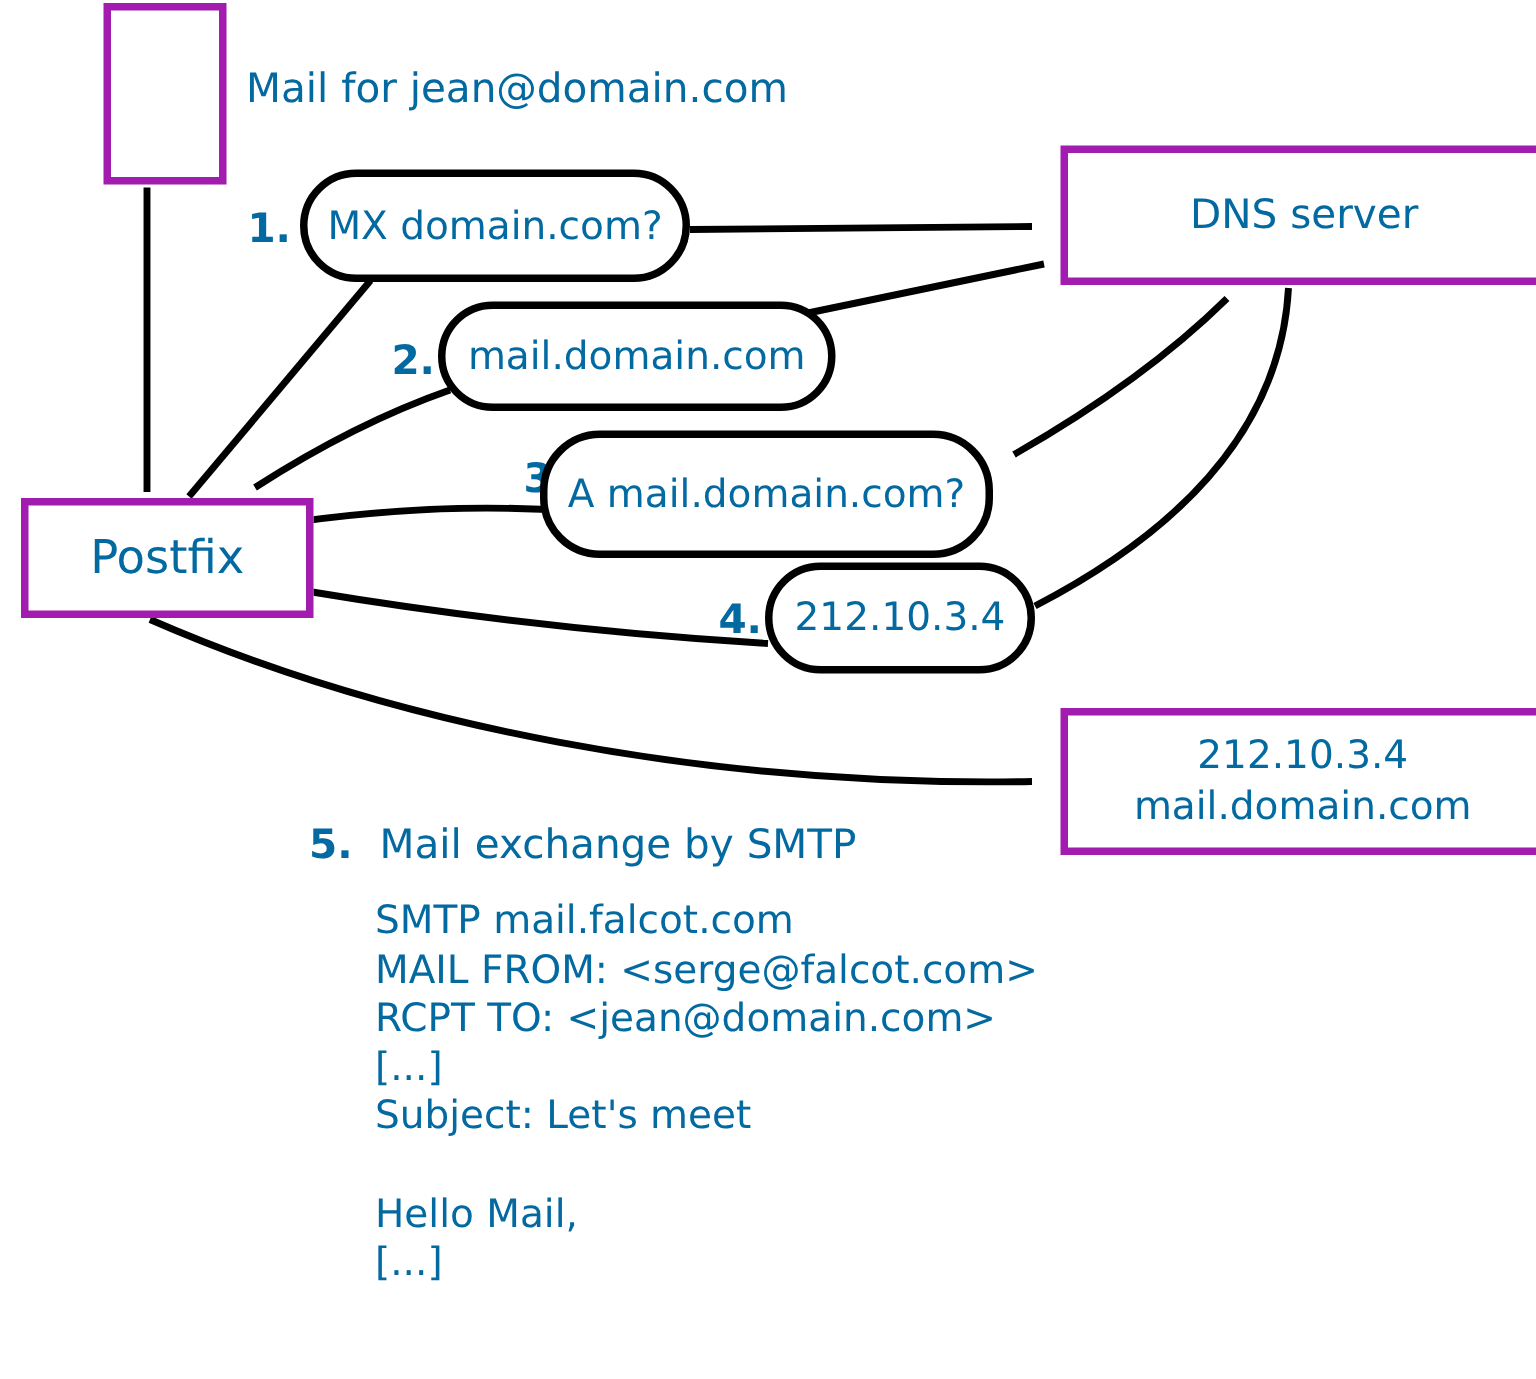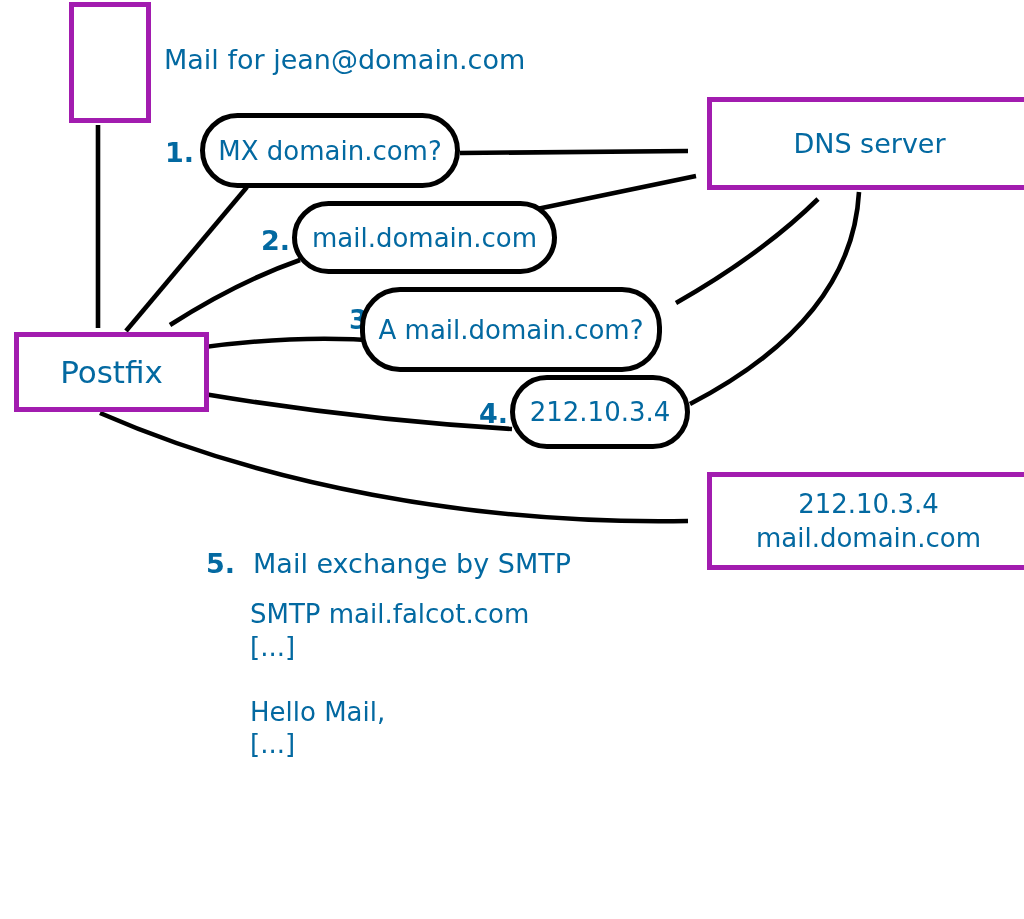--- a/index.html
+++ b/index.html
@@ -78,21 +78,24 @@
       <div>mail.domain.com</div>
     </div>
   </div>
 
   <div class="step5" style="left:206px;top:548px;">
     <span class="num">5.</span><span>Mail exchange by SMTP</span>
   </div>
 
   <div class="smtp">
     <div class="smtp-line">SMTP mail.falcot.com</div>
+    <div class="smtp-line">MAIL FROM: &lt;serge@falcot.com&gt;</div>
+    <div class="smtp-line">RCPT TO: &lt;jean@domain.com&gt;</div>
     <div class="smtp-line">[...]</div>
+    <div class="smtp-line">Subject: Let's meet</div>
     <div class="smtp-line"></div>
     <div class="smtp-line">Hello Mail,</div>
     <div class="smtp-line">[...]</div>
     <div class="smtp-line"></div>
 
   </div>
 
 </div>
 
 </body></html>

